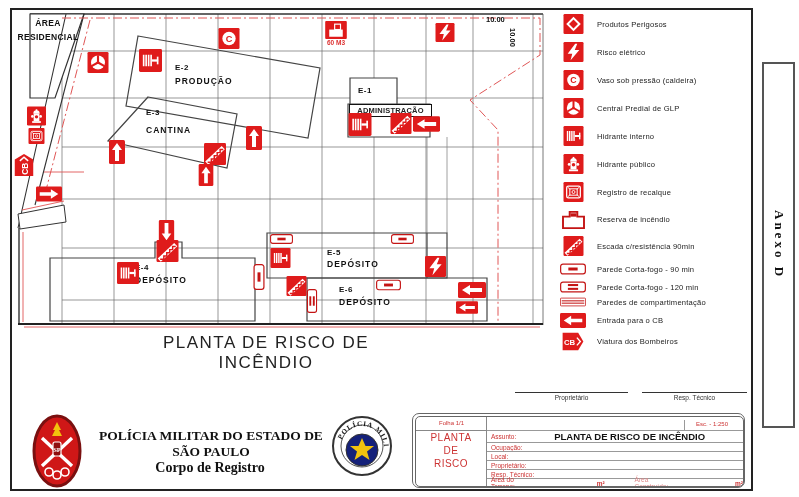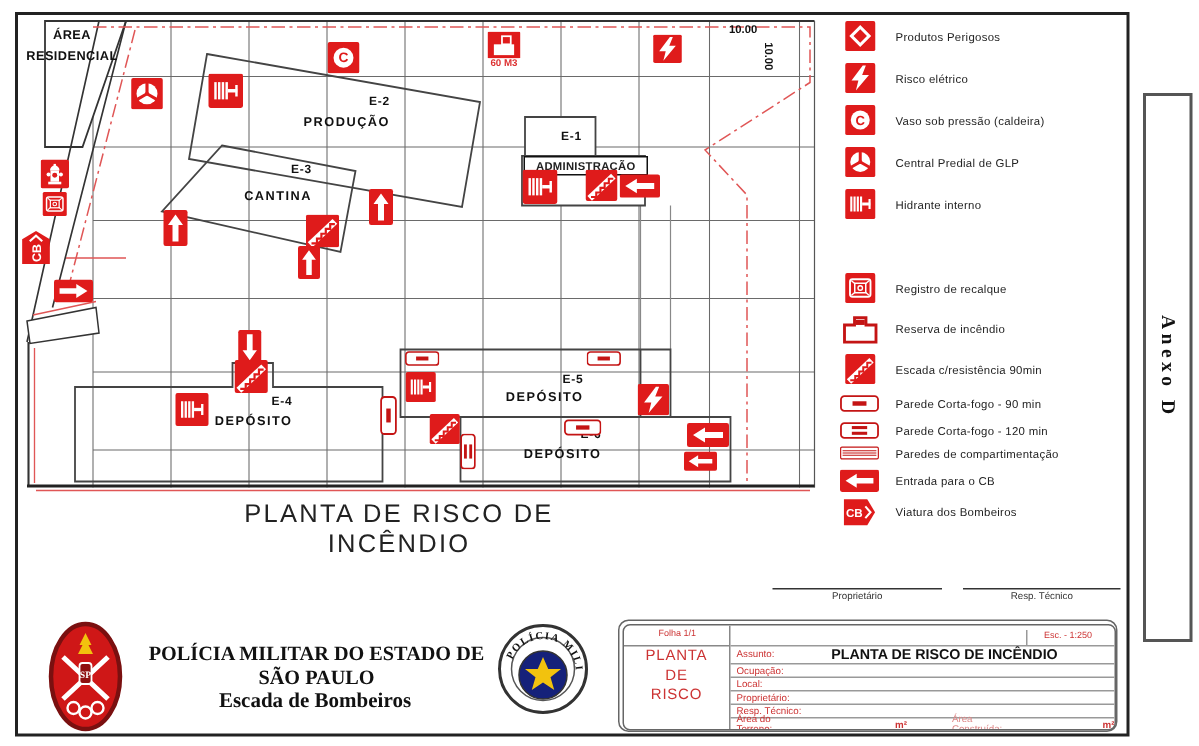--- a/index.html
+++ b/index.html
@@ -3,21 +3,21 @@
 <meta charset="utf-8">
 <style>
   html,body{margin:0;padding:0;background:#fff;}
   #page{position:relative;width:799px;height:497px;background:#fff;overflow:hidden;
         font-family:"Liberation Sans",sans-serif;color:#222;}
   #frame{position:absolute;left:10px;top:8px;width:739px;height:479px;border:2px solid #222;}
   .abs{position:absolute;}
   .pic{position:absolute;}
   .pic svg{display:block;width:100%;height:100%;}
   .lbl{position:absolute;font-weight:bold;color:#111;white-space:nowrap;}
-  .bldg-lbl{text-align:right;font-weight:bold;color:#111;}
+  .bldg-lbl{text-align:left;font-weight:bold;color:#111;}
   .bldg-lbl .bid{font-size:8px;letter-spacing:.5px;}
   .bldg-lbl .bname{font-size:8.5px;letter-spacing:1px;}
   #area-res{left:14px;top:16px;width:68px;text-align:center;font-weight:bold;font-size:8.5px;line-height:14px;letter-spacing:.3px;}
   #admin-box{left:349px;top:104px;width:81px;height:11px;background:#fff;border:1px solid #111;
              font-weight:bold;font-size:7.5px;text-align:center;line-height:11px;letter-spacing:.2px;}
   #plan-title{left:118px;top:333px;width:296px;text-align:center;font-size:17px;letter-spacing:1.5px;color:#222;font-weight:normal;}
   .dim{font-size:7.5px;font-weight:bold;color:#111;}
   #tank-cap{left:322px;top:39px;width:28px;text-align:center;font-size:6.5px;color:#d33;font-weight:bold;}
   
   .leg-row{position:absolute;left:560px;display:flex;align-items:center;}
@@ -375,20 +375,28 @@
     <span class="leg-tx">Vaso sob pressão (caldeira)</span>
     </div>
   <div class="leg-row" style="top:126px">
     <span class="leg-ic">
         <svg width="21" height="20">
           <use href="#sym-hose"></use>
         </svg>
       </span>
     <span class="leg-tx">Hidrante interno</span>
     </div>
+  <div class="leg-row" style="top:154px">
+    <span class="leg-ic">
+        <svg width="21" height="20">
+          <use href="#sym-hydrant"></use>
+        </svg>
+      </span>
+    <span class="leg-tx">Hidrante público</span>
+    </div>
   <div class="leg-row" style="top:182px">
     <span class="leg-ic">
         <svg width="21" height="20">
           <use href="#sym-registro"></use>
         </svg>
       </span>
     <span class="leg-tx">Registro de recalque</span>
     </div>
   <div class="leg-row" style="top:209px">
     <span class="leg-ic">
@@ -458,21 +466,21 @@
     <ellipse cx="25" cy="37" rx="23" ry="35" fill="#cf1717" stroke="#7a1010" stroke-width="3"></ellipse>
     <polygon points="25,8 29,16 27,16 30,22 20,22 23,16 21,16" fill="#f2c20e"></polygon>
     <path d="M10 24 L40 52 M40 24 L10 52" stroke="#fff" stroke-width="3.4"></path>
     <rect x="21" y="28" width="8" height="14" rx="2" fill="#8f0f0f" stroke="#fff" stroke-width="1.2"></rect>
     <text x="25" y="38" text-anchor="middle" font-size="6.5" font-weight="bold" fill="#fff" font-family="Liberation Serif,serif">SP</text>
     <circle cx="17" cy="58" r="4" fill="none" stroke="#fff" stroke-width="1.6"></circle>
     <circle cx="25" cy="61" r="4" fill="none" stroke="#fff" stroke-width="1.6"></circle>
     <circle cx="33" cy="58" r="4" fill="none" stroke="#fff" stroke-width="1.6"></circle>
   </svg>
   <div class="abs" id="org1">POLÍCIA MILITAR DO ESTADO DE SÃO PAULO</div>
-  <div class="abs" id="org2">Escada de Bombeiros</div>
+  <div class="abs" id="org2">Corpo de Registro</div>
   <svg class="abs" style="left:330px;top:412px" width="64" height="68" viewBox="0 0 64 68">
     <defs>
         <path id="arcTop" d="M10 36 A22 22 0 1 1 54 36"></path>
       </defs>
     <circle cx="32" cy="34" r="29" fill="#fff" stroke="#333" stroke-width="2"></circle>
     <circle cx="32" cy="34" r="21" fill="none" stroke="#555" stroke-width="1"></circle>
     <text font-size="7" font-weight="bold" fill="#111" font-family="Liberation Serif,serif" letter-spacing="1">
       <textPath href="#arcTop" startOffset="12%">POLÍCIA MILITAR</textPath>
     </text>
     <circle cx="32" cy="38" r="16" fill="#15217a" stroke="#333" stroke-width="1"></circle>

